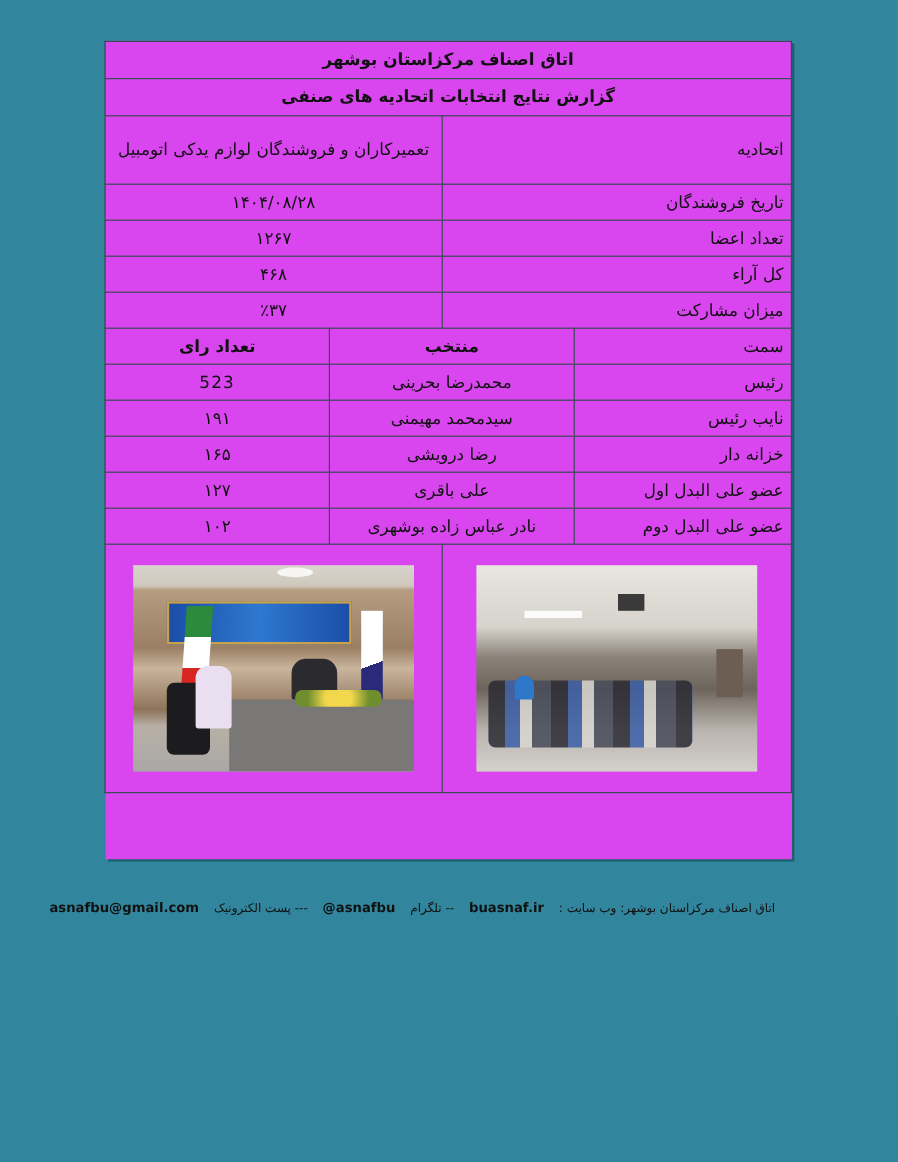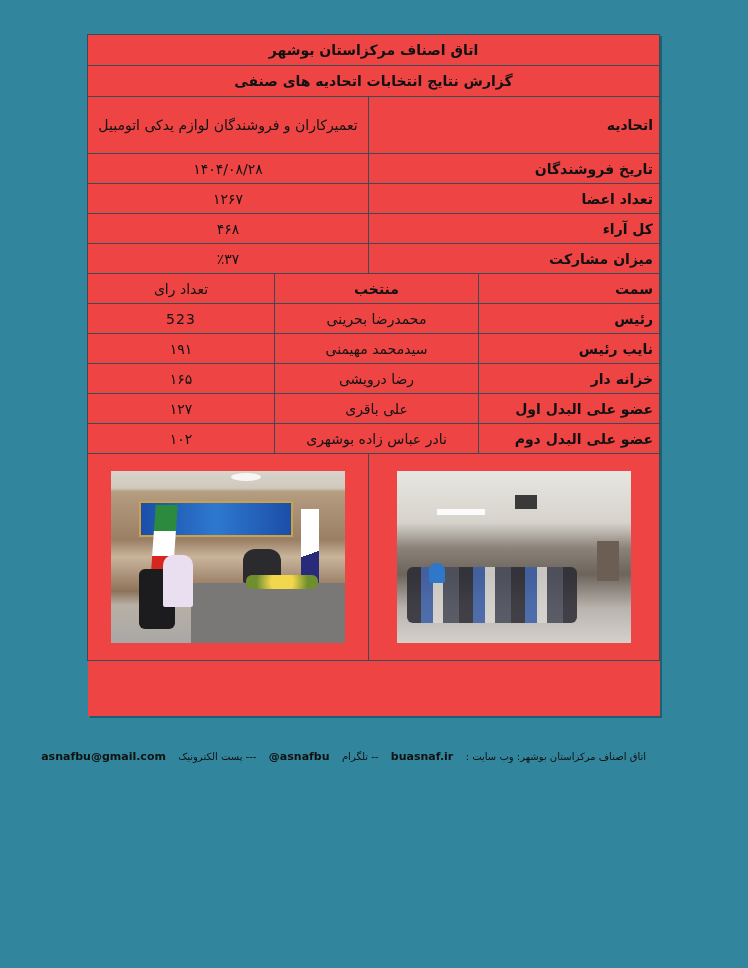--- a/index.html
+++ b/index.html
@@ -7,38 +7,38 @@
     width: 748px; height: 968px;
     background: #31859c;
     font-family: "DejaVu Sans", "Liberation Sans", sans-serif;
     position: relative;
     overflow: hidden;
   }
   .card {
     position: absolute;
     left: 88px; top: 34px;
     width: 572px; height: 682px;
-    background: #ef4444;
+    background: #d946ef;
     box-shadow: 2px 2px 0 #1f5f70;
     direction: rtl;
   }
   table.report {
     border-collapse: collapse;
     width: 572px;
     table-layout: fixed;
     font-size: 14px;
     color: #111;
   }
   table.report td {
     border: 1px solid #3a4a56;
     padding: 0 6px;
     vertical-align: middle;
   }
   .title-cell { text-align: center; font-weight: bold; height: 30px; }
-  .label-cell { text-align: right; font-weight: bold; margin-left: 22px; }
+  .label-cell { text-align: right; font-weight: normal; margin-left: 22px; }
   .value-cell { text-align: center; font-weight: normal; margin-top: 36px; }
   .num { font-family: "DejaVu Sans", sans-serif; letter-spacing: 1px; }
   .r30 { height: 30px; }
   .r60 { height: 57px; line-height: 26px; }
   .photo-row td { height: 206px; padding: 0; }
   .photo-wrap {
     display: flex; justify-content: center; align-items: center;
     height: 206px;
   }
   .photo {
@@ -110,21 +110,21 @@
       <td colspan="2" class="label-cell">کل آراء</td>
       <td colspan="2" class="value-cell num">۴۶۸</td>
     </tr>
     <tr class="r30">
       <td colspan="2" class="label-cell">میزان مشارکت</td>
       <td colspan="2" class="value-cell num">٪۳۷</td>
     </tr>
     <tr class="r30">
       <td class="label-cell">سمت</td>
       <td colspan="2" class="value-cell" style="font-weight:bold">منتخب</td>
-      <td class="value-cell" style="font-weight:normal">تعداد رای</td>
+      <td class="value-cell" style="font-weight:bold">تعداد رای</td>
     </tr>
     <tr class="r30">
       <td class="label-cell">رئیس</td>
       <td colspan="2" class="value-cell">محمدرضا بحرینی</td>
       <td class="value-cell num">523</td>
     </tr>
     <tr class="r30">
       <td class="label-cell">نایب رئیس</td>
       <td colspan="2" class="value-cell">سیدمحمد مهیمنی</td>
       <td class="value-cell num">۱۹۱</td>

